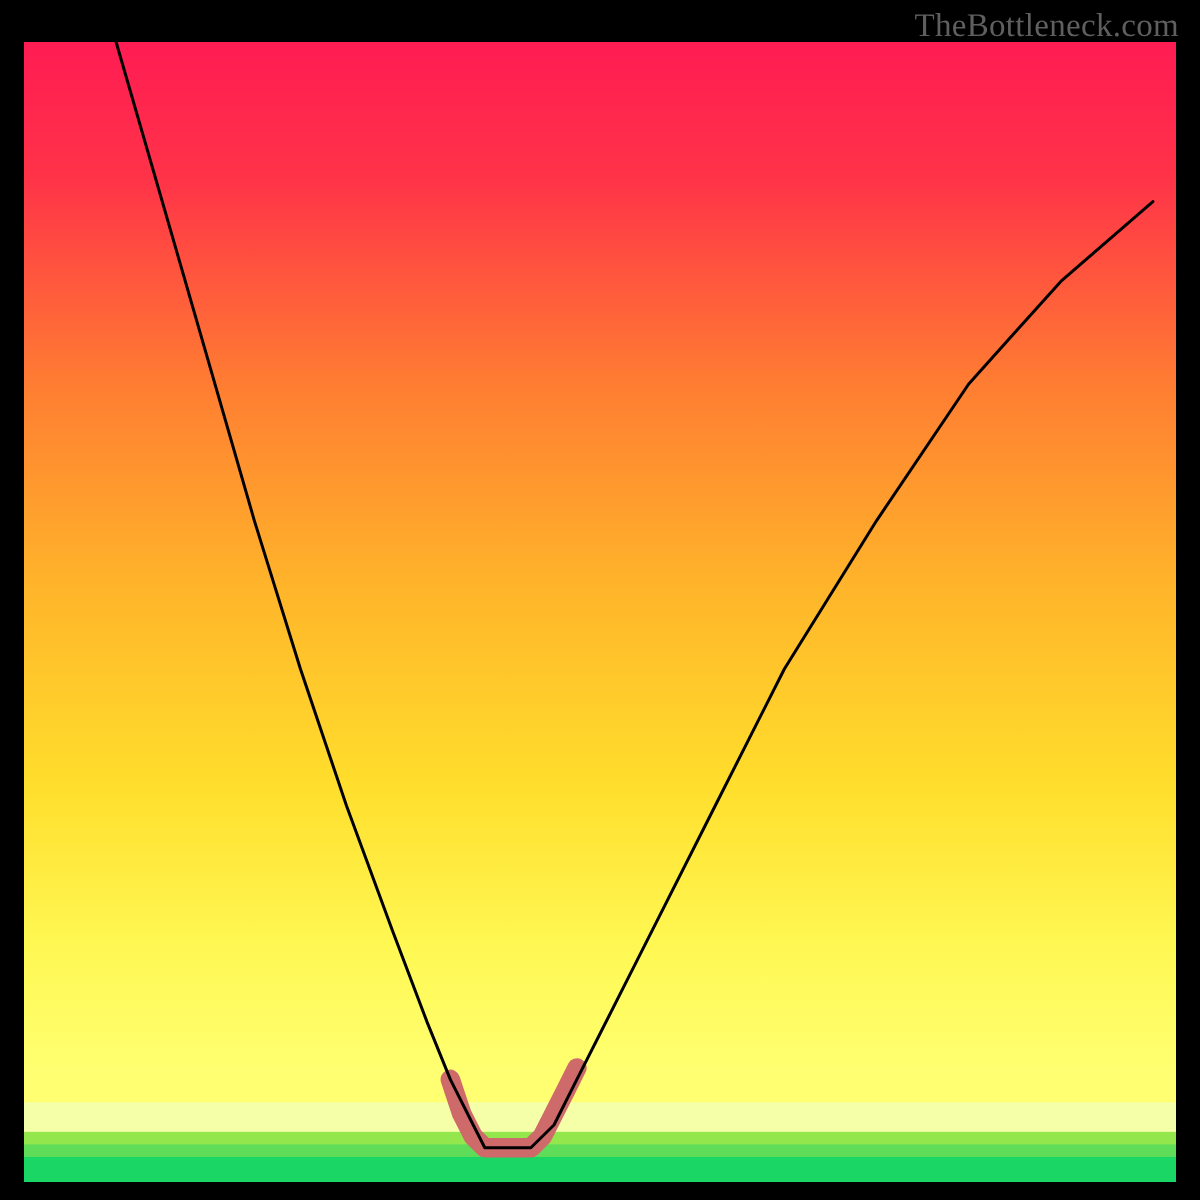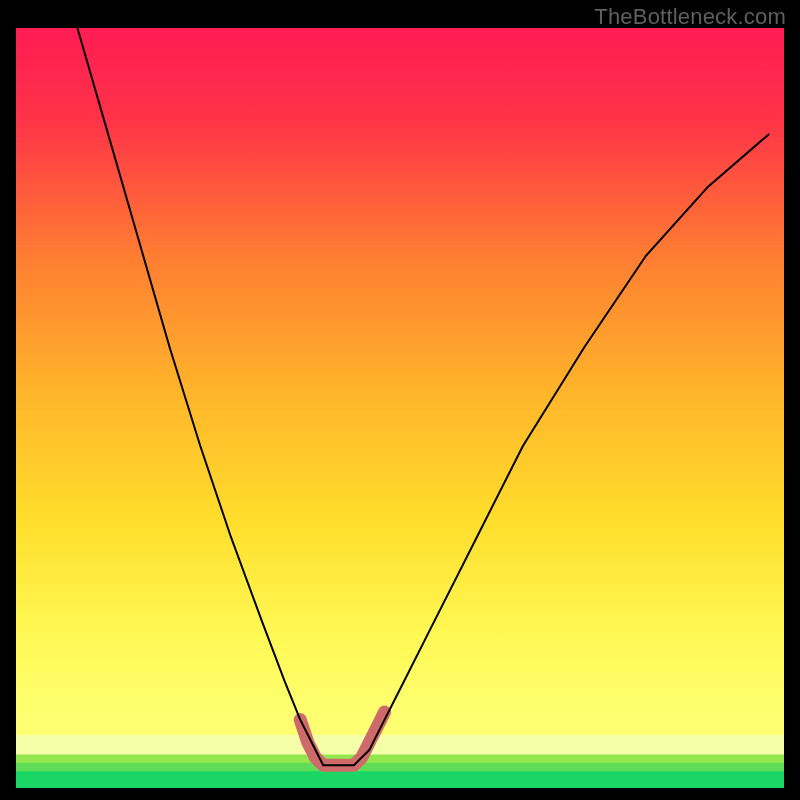--- a/index.html
+++ b/index.html
@@ -16,21 +16,21 @@
     position: absolute;
     left: 0;
     top: 0;
     width: 768px;
     height: 760px;
   }
   .watermark {
     position: absolute;
     top: 4px;
     right: 14px;
-    font-family: Liberation Sans, sans-serif;
+    font-family: Liberation Serif, serif;
     font-size: 22px;
     color: #5f5f5f;
     letter-spacing: 0.2px;
   }
   svg { display: block; }
 </style>
 </head>
 <body>
 
 <div class="frame">

